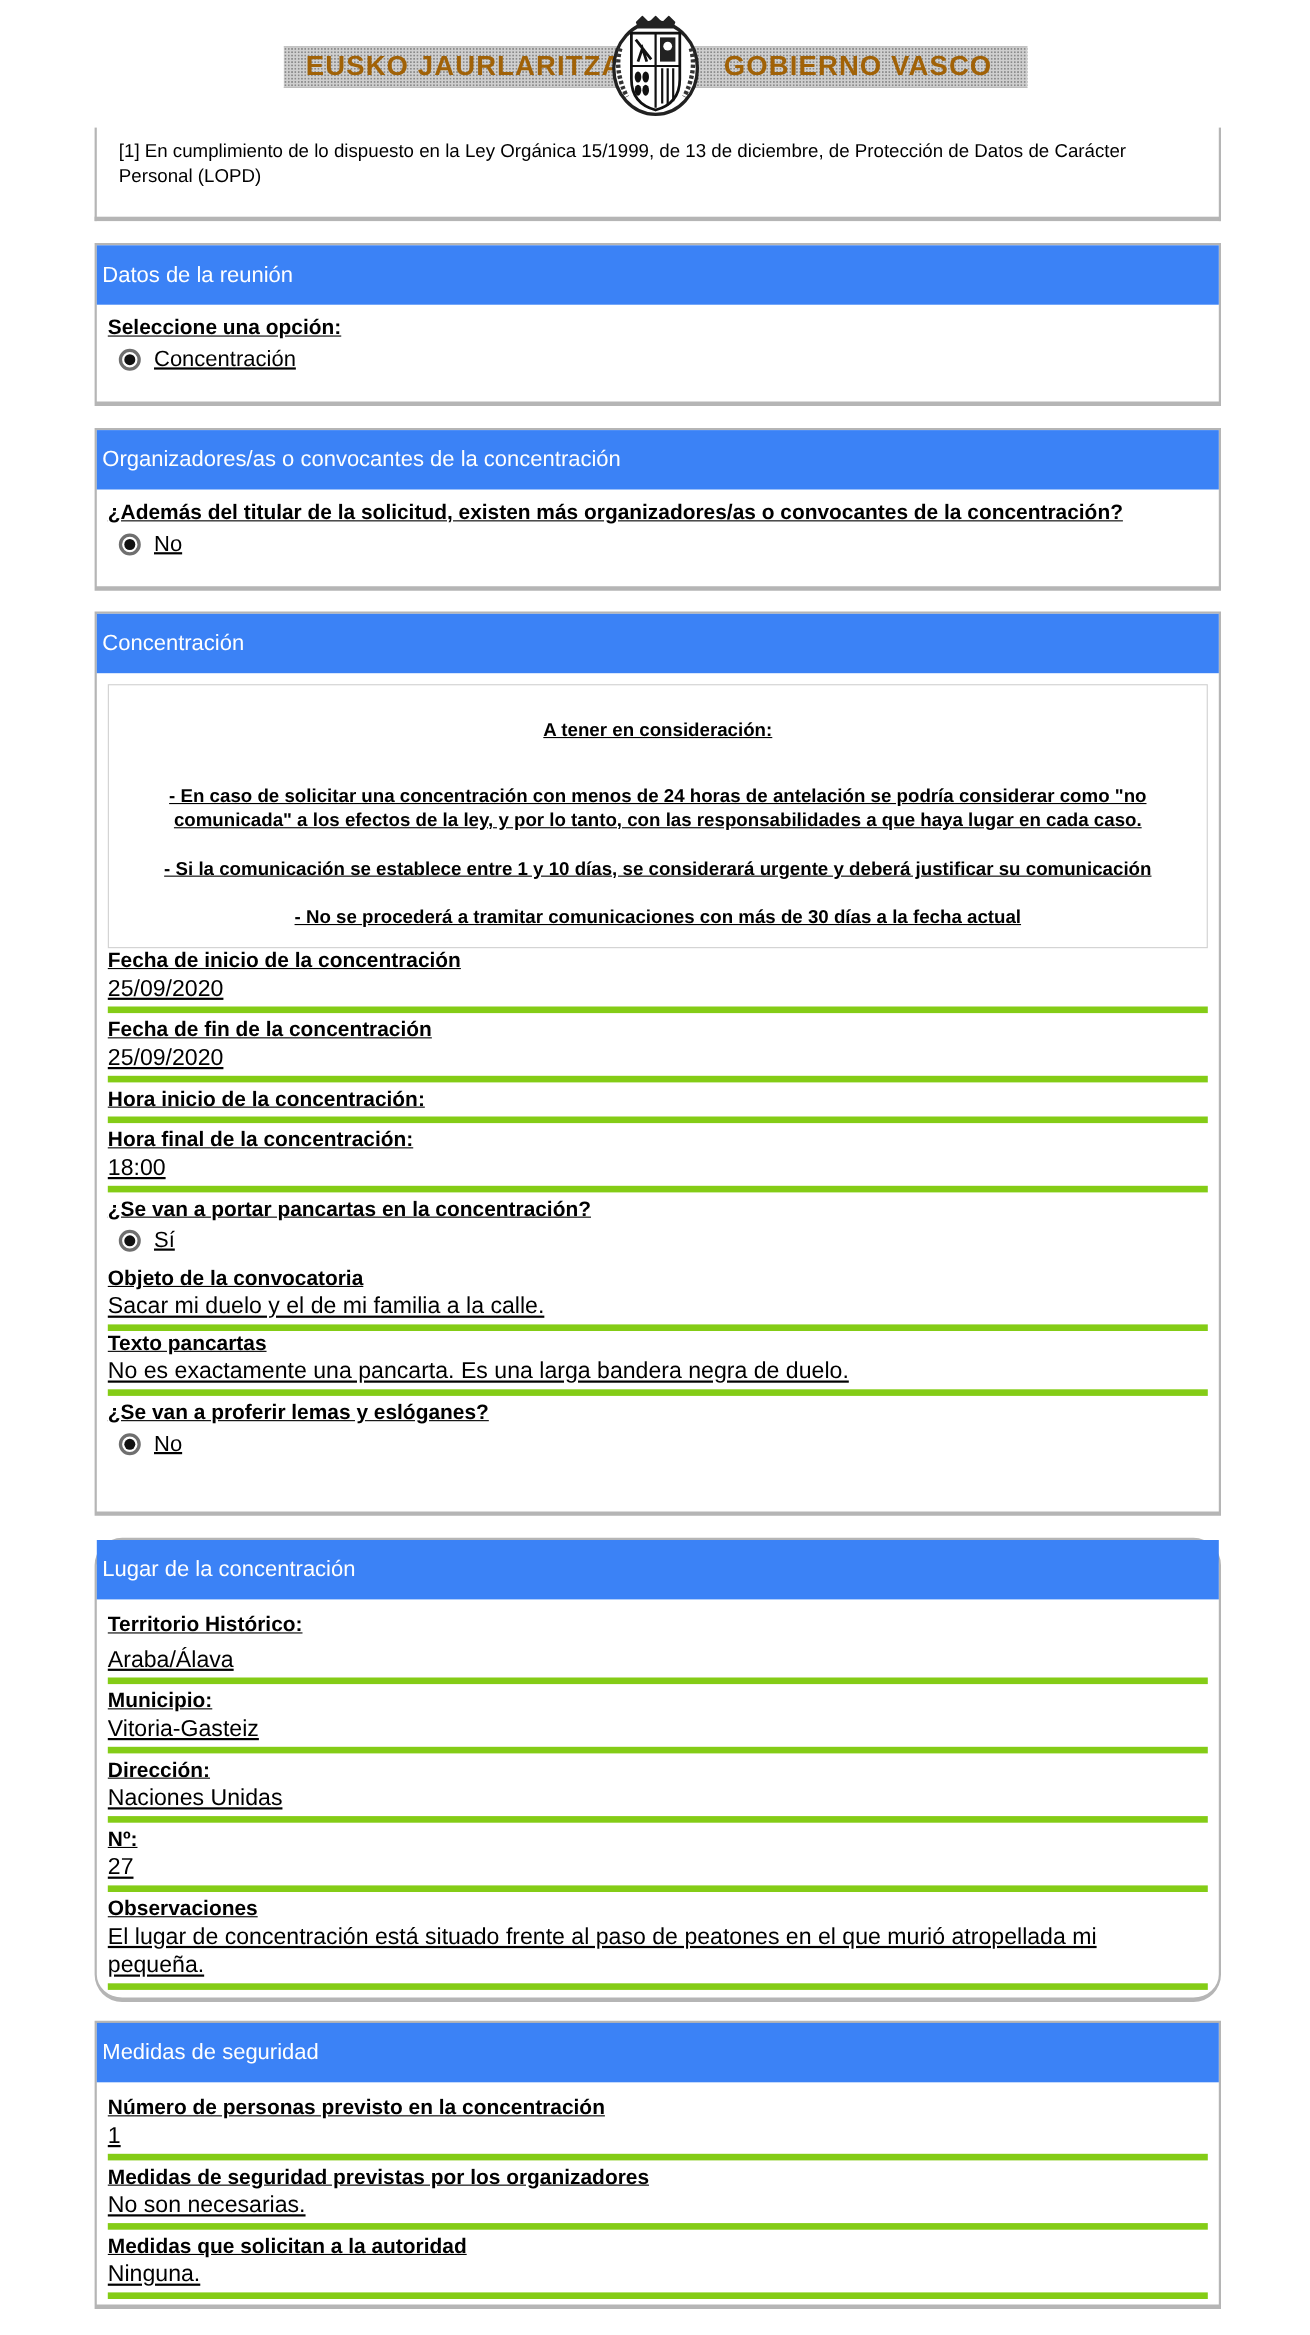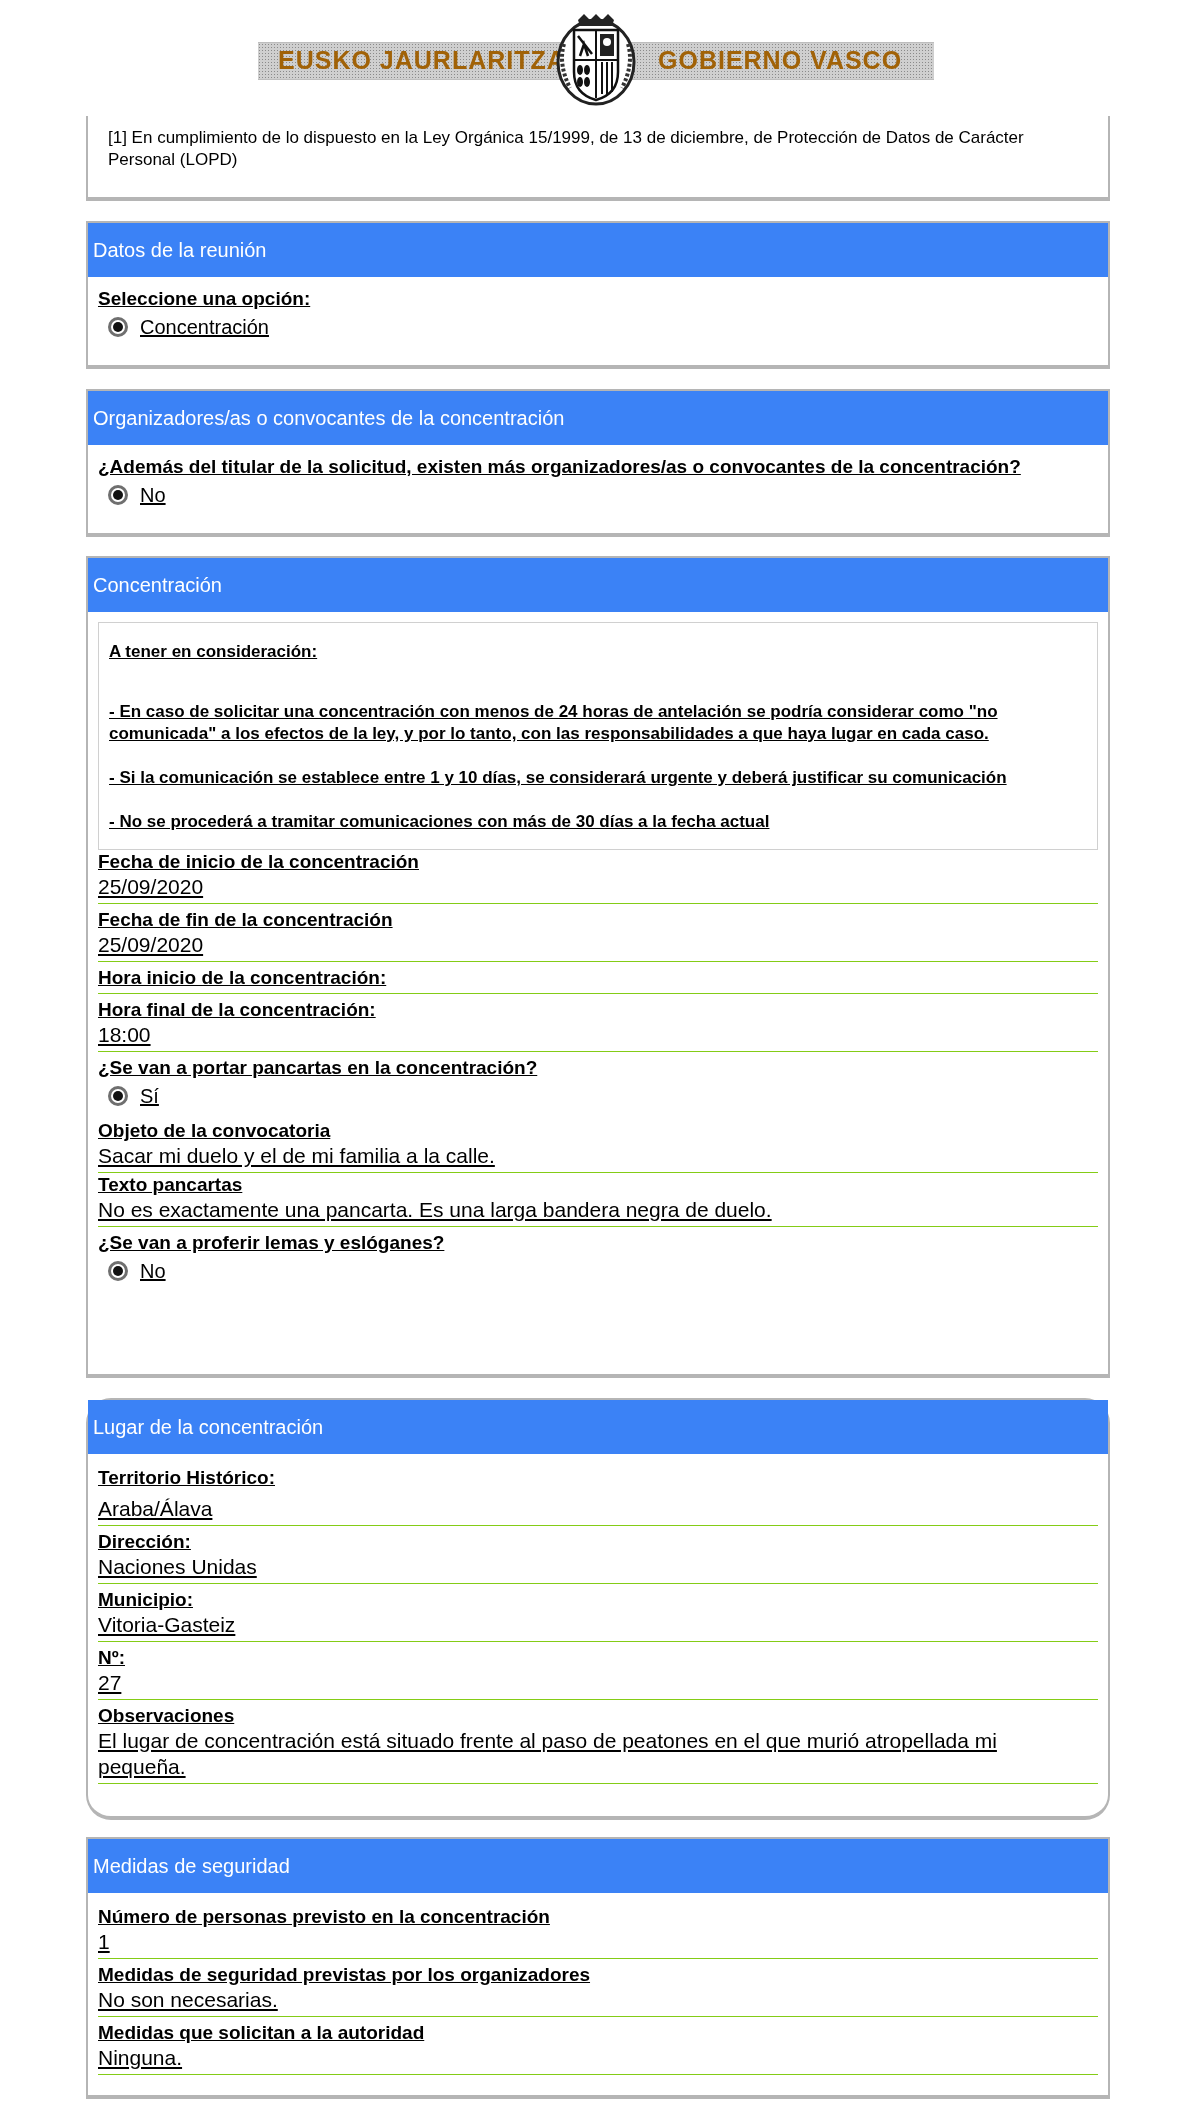--- a/index.html
+++ b/index.html
@@ -103,42 +103,42 @@
       position: absolute;
       left: 2px; top: 2px;
       width: 10px; height: 10px;
       border-radius: 50%;
       background: #111;
     }
     .radio-text {
       font-size: 20px;
     }
     .field {
-      border-bottom: 1px solid #84cc16;
+      border-bottom: 6px solid #84cc16;
       padding-top: 4px;
       padding-bottom: 3px;
     }
     .field .f-label {
       font-weight: bold;
       font-size: 19px;
       line-height: 24px;
     }
     .field .f-value {
       font-size: 21px;
       line-height: 26px;
     }
     .field.plain { border-bottom: none; }
     .note-box {
       border: 1px solid #d0d0d0;
       padding: 18px 10px 16px 10px;
       font-weight: bold;
       font-size: 17px;
       line-height: 22px;
     }
-    .note-box p { margin: 0; }
+    .note-box p { margin: 12px; text-align: center; }
     .note-title { margin-bottom: 38px !important; }
     .note-item { margin-bottom: 22px !important; }
     .note-item:last-child { margin-bottom: 0 !important; }
     .lopd-text {
       font-size: 17px;
       line-height: 22px;
       padding: 8px 20px 0 20px;
     }
   </style>
 </head>
@@ -250,26 +250,26 @@
 </div>
 
 <div class="panel" style="top:1398px; height:422px;border-radius:25px;">
   <div class="panel-header">Lugar de la concentración</div>
   <div class="panel-body" style="padding-top:8px;">
     <div class="field">
       <div class="f-label" style="margin-bottom:6px;">Territorio Histórico:</div>
       <div class="f-value">Araba/Álava</div>
     </div>
     <div class="field">
+      <div class="f-label">Municipio:</div>
+      <div class="f-value">Vitoria-Gasteiz</div>
+    </div>
+    <div class="field">
       <div class="f-label">Dirección:</div>
       <div class="f-value">Naciones Unidas</div>
-    </div>
-    <div class="field">
-      <div class="f-label">Municipio:</div>
-      <div class="f-value">Vitoria-Gasteiz</div>
     </div>
     <div class="field">
       <div class="f-label">Nº:</div>
       <div class="f-value">27</div>
     </div>
     <div class="field">
       <div class="f-label">Observaciones</div>
       <div class="f-value" style="padding-right:40px;">El lugar de concentración está situado frente al paso de peatones en el que murió atropellada mi pequeña.</div>
     </div>
   </div>

